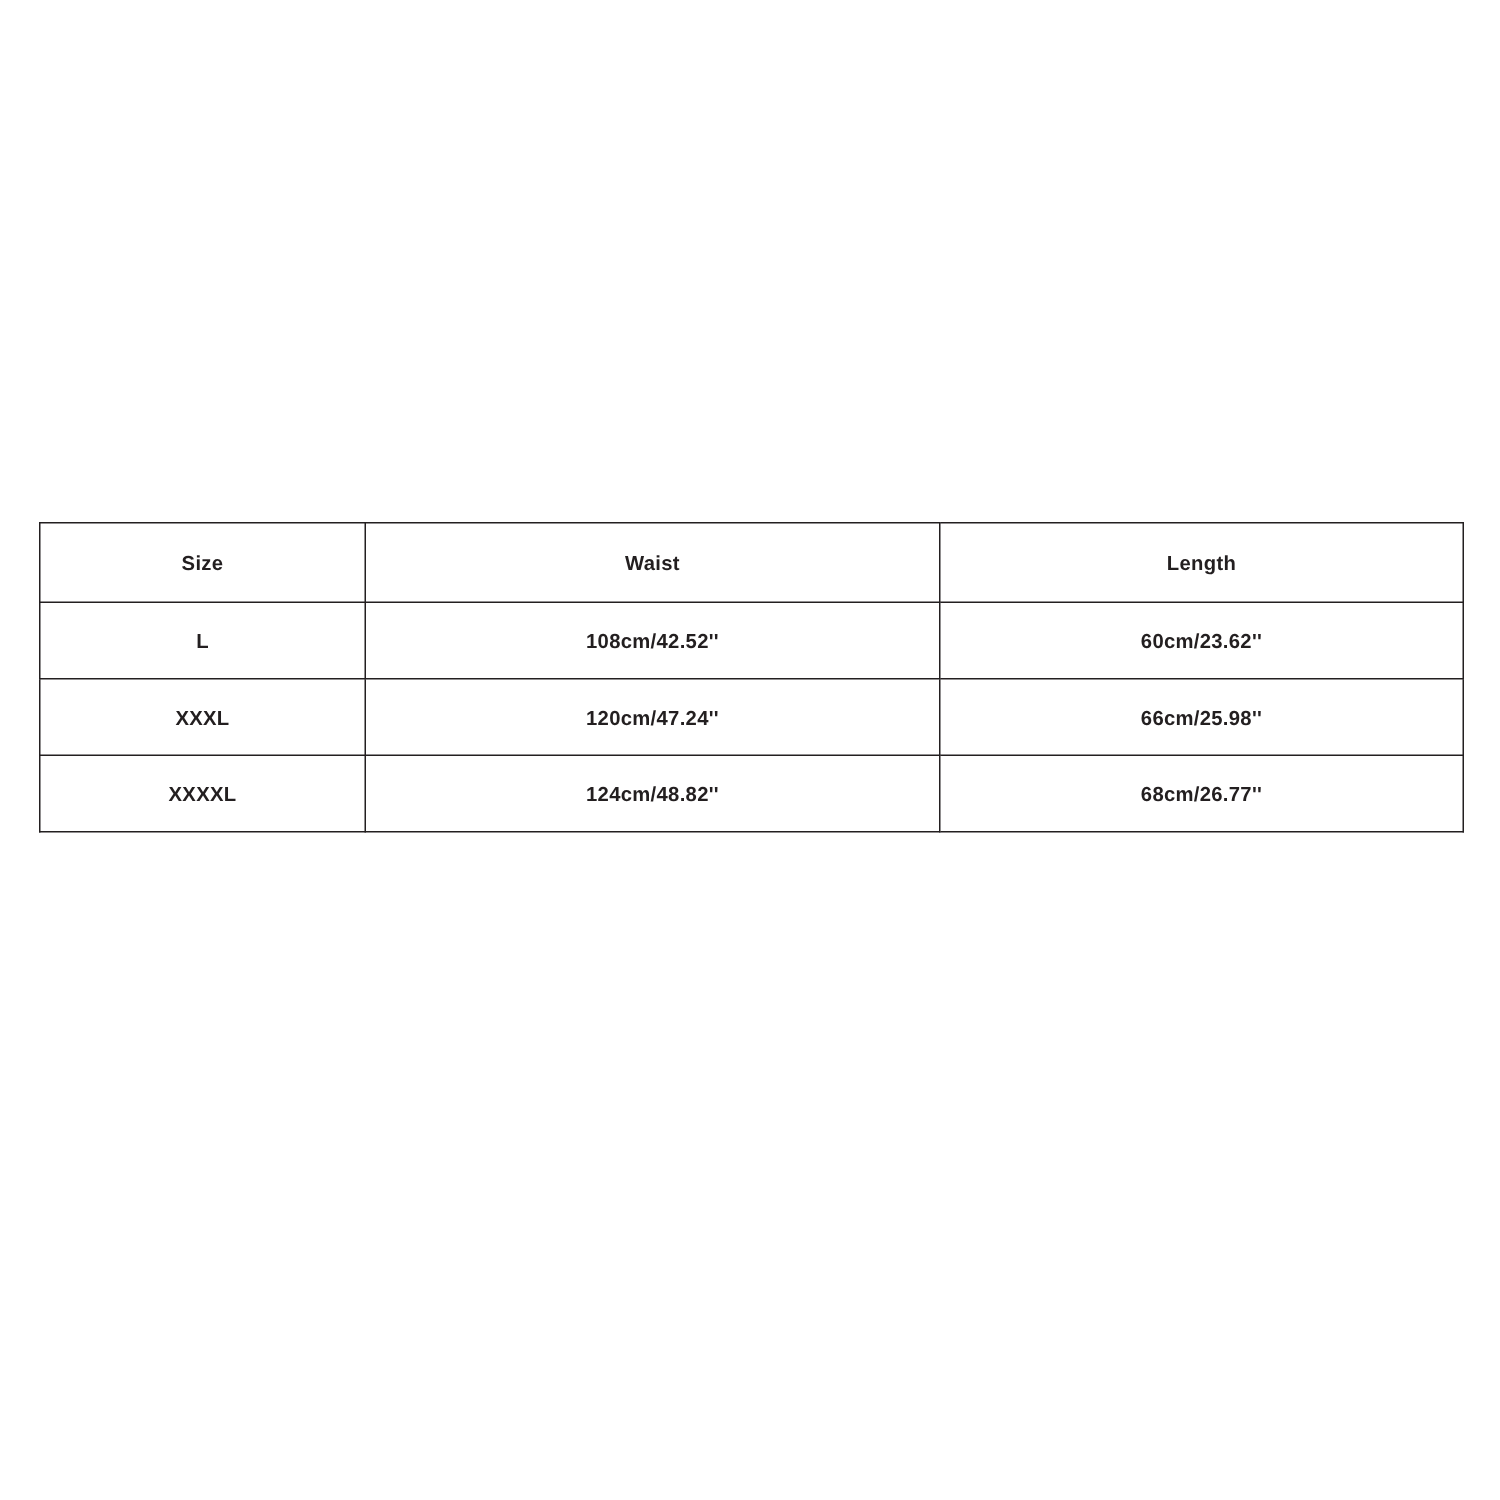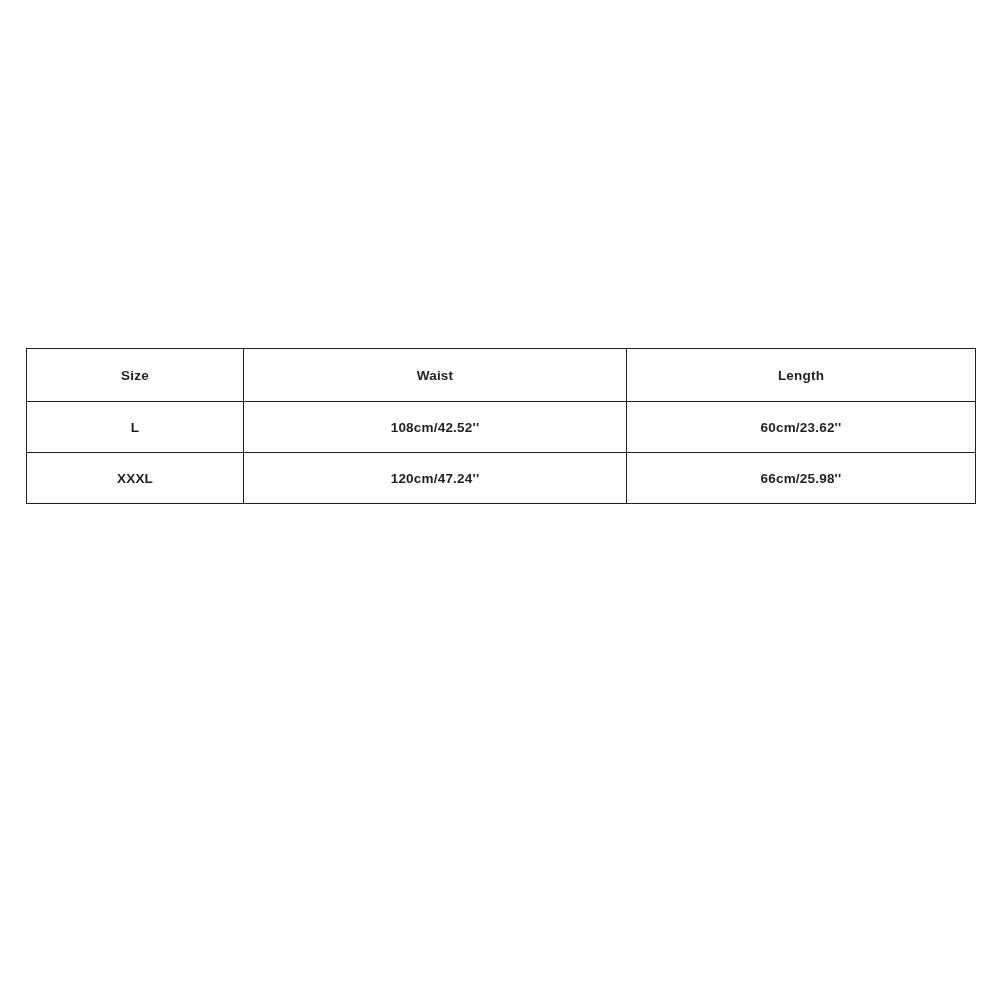--- a/index.html
+++ b/index.html
@@ -61,15 +61,20 @@
       <tr>
         <td class="col-size">L</td>
         <td class="col-waist">108cm/42.52''</td>
         <td class="col-length">60cm/23.62''</td>
       </tr>
       <tr>
         <td class="col-size">XXXL</td>
         <td class="col-waist">120cm/47.24''</td>
         <td class="col-length">66cm/25.98''</td>
       </tr>
+      <tr>
+        <td class="col-size">XXXXL</td>
+        <td class="col-waist">124cm/48.82''</td>
+        <td class="col-length">68cm/26.77''</td>
+      </tr>
     </tbody>
   </table>
 </div>
 
 </body></html>

